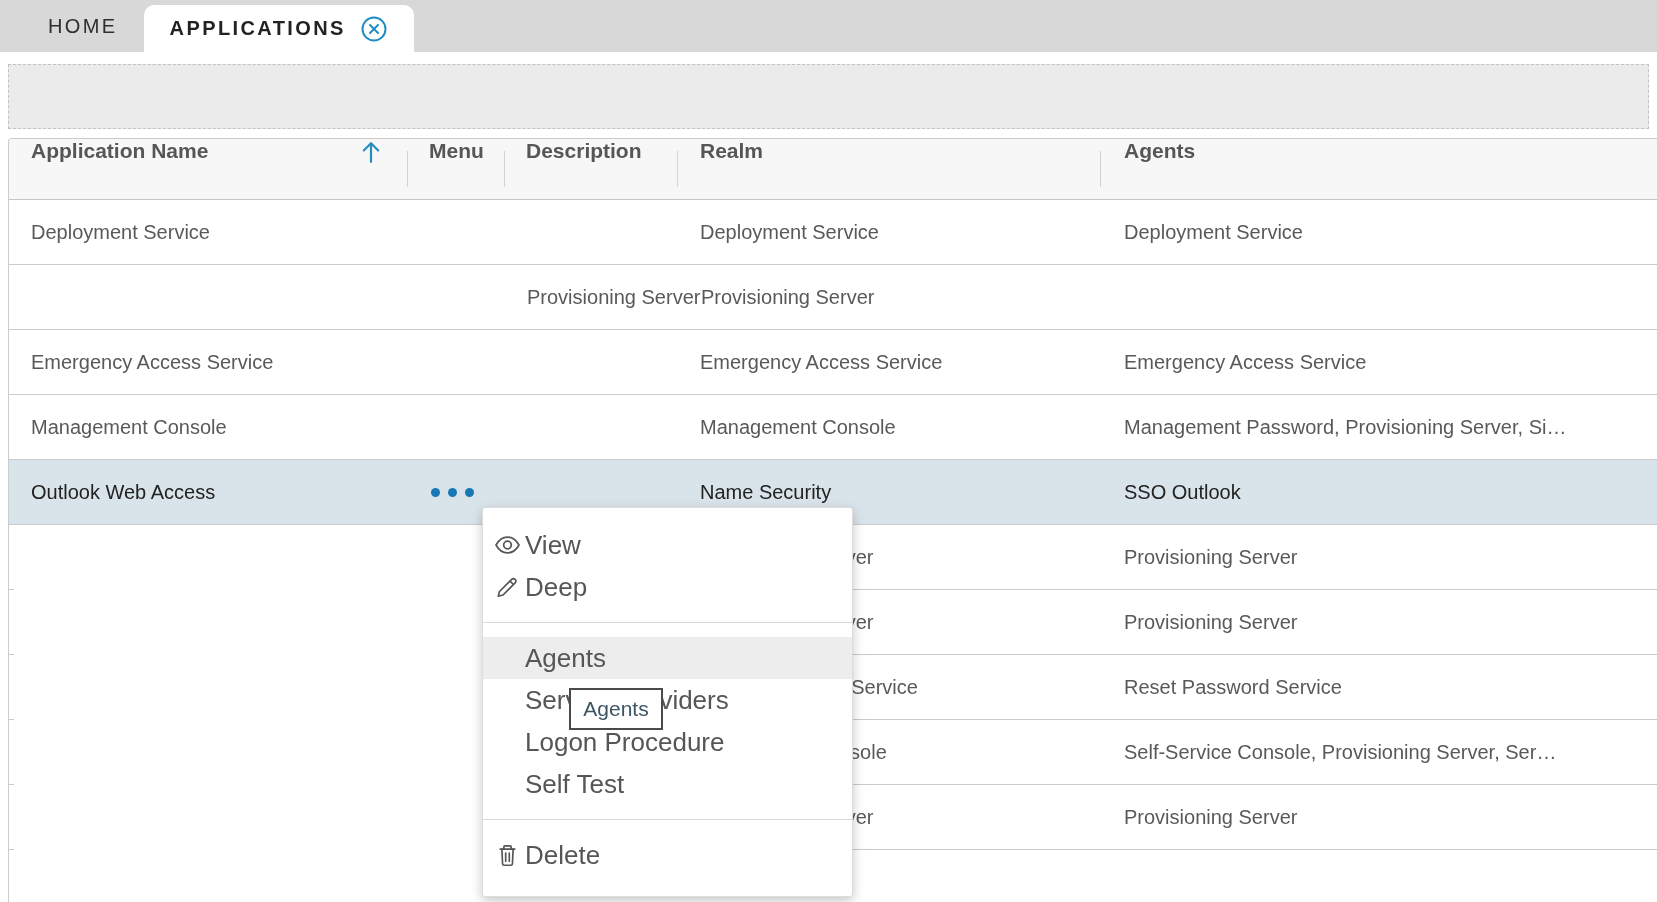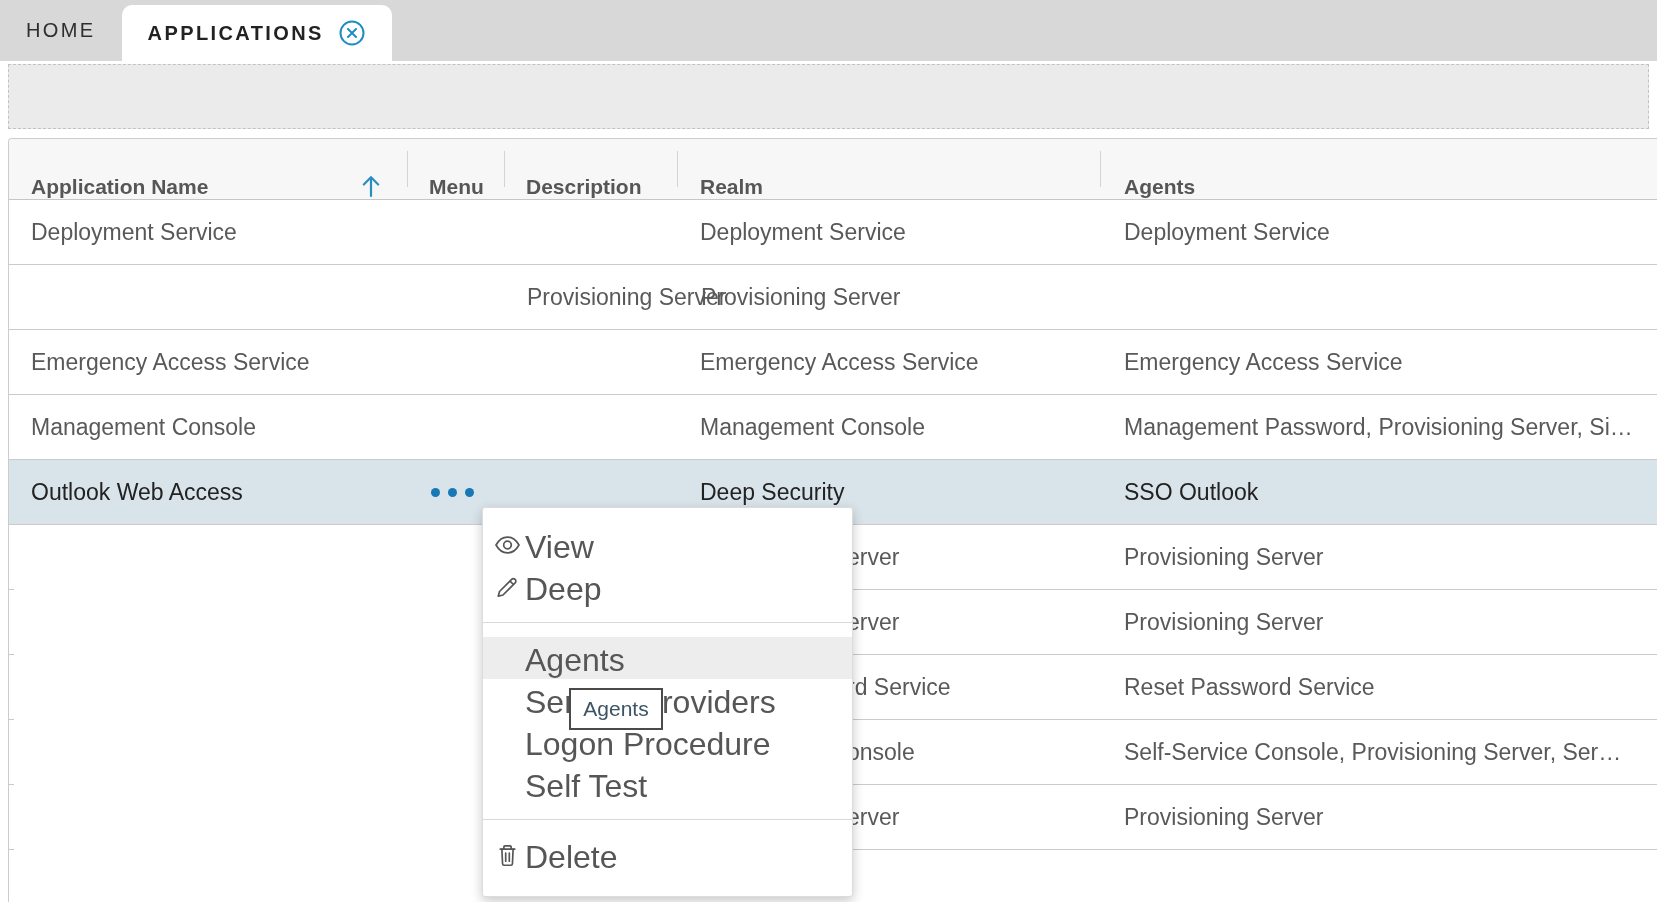--- a/index.html
+++ b/index.html
@@ -5,60 +5,60 @@
   :root{
     --accent:#1f8dc2; --selected-row:#d9e4ea; --tab-bar:#d8d8d8; --panel:#ebebeb;
     --row-border:#cbcbcb; --header-text:#565656; --cell-text:#595959; --selected-text:#222222;
     --menu-text:#565656; --tooltip-text:#3c5463; --hover-item:#ededed;
   }
   *{box-sizing:border-box;margin:0;padding:0}
   html,body{width:1657px;height:902px}
   body{position:relative;overflow:hidden;background:#fff;font-family:"Liberation Sans",sans-serif}
 
   
-  .tabbar{position:absolute;left:0;top:0;right:0;height:61px;background:var(--tab-bar);
-          display:flex;align-items:stretch;}
+  .tabbar{position:absolute;left:0;top:0;right:0;height:52px;background:var(--tab-bar);
+          display:flex;align-items:stretch;padding-left:22px}
   .tab{display:flex;align-items:center;gap:14px;padding:0 26px;font-size:20px;
        letter-spacing:2.4px;color:#2e2e2e;cursor:pointer}
   .tab.active{background:#fff;margin-top:5px;border-radius:10px 10px 0 0;font-weight:700;color:#222}
   .tab .close{display:flex;align-items:center}
 
   
   .dropzone{position:absolute;left:8px;right:8px;top:64px;height:65px;background:var(--panel);
             border:1px dashed #c2c2c2}
 
   
   .card{position:absolute;left:8px;top:138px;right:0;bottom:0;background:#fff;
         border-left:1px solid #ccc;border-top:1px solid #ccc;border-radius:4px 0 0 0}
   .grid-cols{display:grid;grid-template-columns:398px 97px 173px 423px 1fr}
   .thead{height:61px;background:#f7f7f7;border-bottom:1px solid #c6c6c6;border-radius:4px 0 0 0}
-  .th{position:relative;display:flex;align-items:flex-end;padding-left:22px;
+  .th{position:relative;display:flex;align-items:flex-start;padding-left:22px;
       font-size:21px;font-weight:700;color:var(--header-text);white-space:nowrap;cursor:pointer}
   .th+.th::before{content:"";position:absolute;left:0;top:12px;bottom:12px;width:1px;background:#d4d4d4}
   .th-desc{}.th-realm{padding-left:23px}.th-agents{padding-left:24px}
   .sort{margin-left:auto;margin-right:24px;display:flex;align-items:center}
 
   .trow{height:65px;border-bottom:1px solid var(--row-border);cursor:pointer}
-  .cell{display:flex;align-items:center;padding-left:22px;font-size:23px;color:var(--cell-text);
+  .cell{display:flex;align-items:center;padding-left:22px;font-size:20px;color:var(--cell-text);
         white-space:nowrap;overflow:hidden}
   .cell-desc{padding-left:8px}.cell-realm{padding-left:23px;overflow:visible}.cell-agents{padding-left:24px}
   .trow.selected{background:var(--selected-row)}
   .trow.selected .cell{color:var(--selected-text)}
   .trow.redacted{border-bottom:none;position:relative}
   .trow.redacted .cell-realm,.trow.redacted .cell-agents{border-bottom:1px solid var(--row-border)}
   .trow.redacted::before{content:"";position:absolute;left:0;bottom:0;width:5px;height:1px;background:var(--row-border)}
   .dots{display:flex;gap:8px;align-items:center;padding-left:24px}
   .dot{width:9px;height:9px;border-radius:50%;background:#1778b5}
 
   
   .ctx-menu{position:absolute;left:482px;top:507px;width:371px;z-index:10;background:#fff;
             border:1px solid #dcdcdc;border-radius:3px;box-shadow:0 4px 12px rgba(0,0,0,.22);
             padding:16px 0 20px}
-  .menu-item{position:relative;height:42px;display:flex;align-items:flex-end;padding-left:42px;
-             font-size:32px;color:var(--menu-text);cursor:pointer}
+  .menu-item{position:relative;height:42px;display:flex;align-items:center;padding-left:42px;
+             font-size:26px;color:var(--menu-text);cursor:pointer}
   .menu-item.hover{background:var(--hover-item)}
   .mi-icon{position:absolute;left:11px;top:50%;transform:translateY(-50%);width:27px;height:27px;
            display:flex;align-items:center;justify-content:center;color:#565656}
   .menu-divider{height:1px;background:#d9d9d9;margin:14px 0}
 
   
   .tooltip{position:absolute;left:569px;top:688px;width:94px;height:42px;z-index:20;background:#fff;
            border:2px solid #4a4a4a;display:flex;align-items:center;justify-content:center;
            font-size:21px;color:var(--tooltip-text)}
   svg{display:block}
@@ -128,21 +128,21 @@
         <div class="cell cell-agents">Management Password, Provisioning Server, Si…</div>
       </div>
       <div class="trow grid-cols selected">
         <div class="cell cell-name">Outlook Web Access</div>
         <div class="cell cell-menu dots">
           <span class="dot"></span>
           <span class="dot"></span>
           <span class="dot"></span>
         </div>
         <div class="cell cell-desc"></div>
-        <div class="cell cell-realm">Deep Security</div>
+        <div class="cell cell-realm">Name Security</div>
         <div class="cell cell-agents">SSO Outlook</div>
       </div>
       <div class="trow grid-cols redacted">
         <div class="cell cell-name"></div>
         <div class="cell cell-menu"></div>
         <div class="cell cell-desc"></div>
         <div class="cell cell-realm">Provisioning Server</div>
         <div class="cell cell-agents">Provisioning Server</div>
       </div>
       <div class="trow grid-cols redacted">

